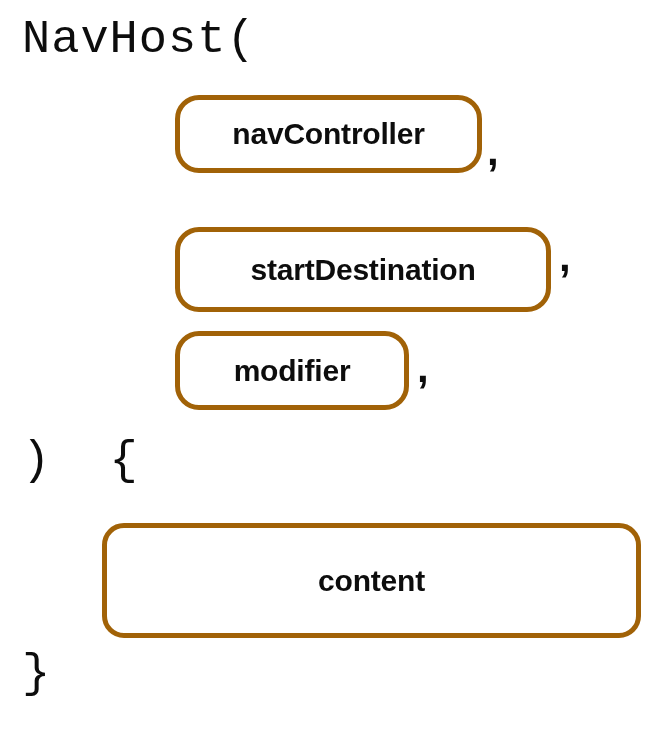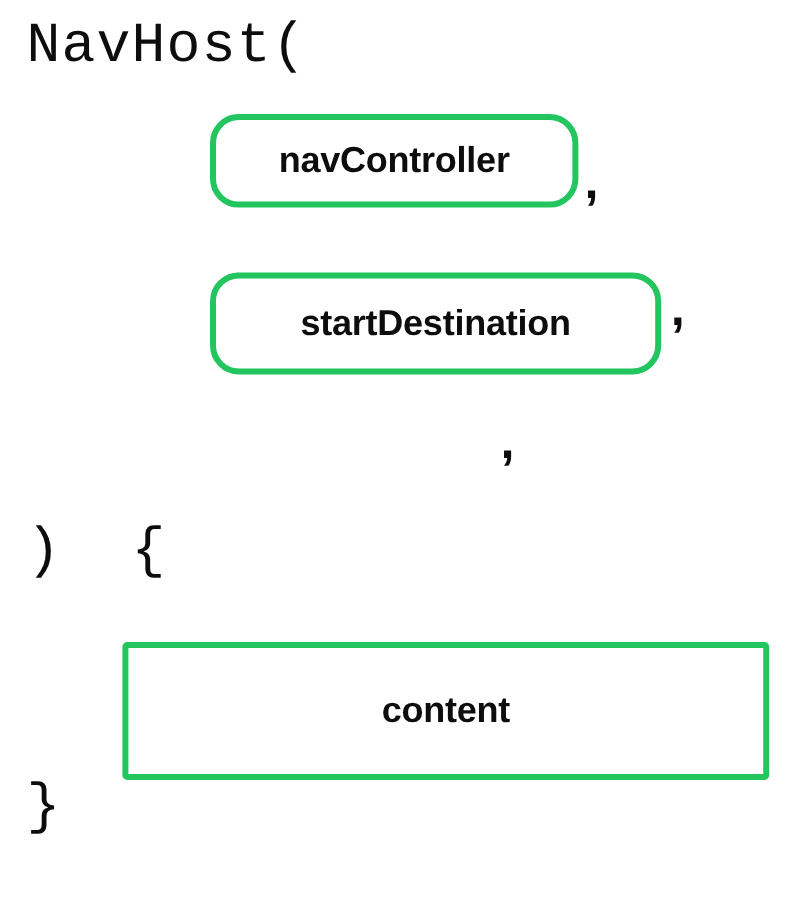--- a/index.html
+++ b/index.html
@@ -45,21 +45,21 @@
     left: 22px;
     top: 650px;
     font-size: 47px;
     letter-spacing: 1px;
   }
 
   
   .param-box {
     position: absolute;
     box-sizing: border-box;
-    border: 5px solid #22c55e;
+    border: 5px solid #a16207;
     border-radius: 24px;
     background: #ffffff;
     display: flex;
     align-items: center;
     justify-content: center;
   }
   .param-label {
     font-family: "Liberation Sans", sans-serif;
     font-weight: 700;
     color: #0d0d0d;
@@ -85,22 +85,21 @@
     left: 175px;
     top: 331px;
     width: 234px;
     height: 79px;
   }
   #box-content {
     left: 102px;
     top: 523px;
     width: 539px;
     height: 115px;
-    border-radius: 4px;
-    margin-top: 12px;
+    border-radius: 22px;
   }
 
   
   .comma {
     position: absolute;
     font-family: "Liberation Sans", sans-serif;
     font-weight: 700;
     color: #0d0d0d;
     font-size: 42px;
     line-height: 1;
@@ -120,20 +119,23 @@
   <div class="param-box" id="box-navcontroller">
     <span class="param-label">navController</span>
   </div>
   <div class="comma" id="comma-1">,</div>
 
   <div class="param-box" id="box-startdestination">
     <span class="param-label">startDestination</span>
   </div>
   <div class="comma" id="comma-2">,</div>
 
+  <div class="param-box" id="box-modifier">
+    <span class="param-label">modifier</span>
+  </div>
   <div class="comma" id="comma-3">,</div>
 
   <div class="code-mono" id="close-paren-brace">)  {</div>
 
   <div class="param-box" id="box-content">
     <span class="param-label">content</span>
   </div>
 
   <div class="code-mono" id="close-brace">}</div>
 

